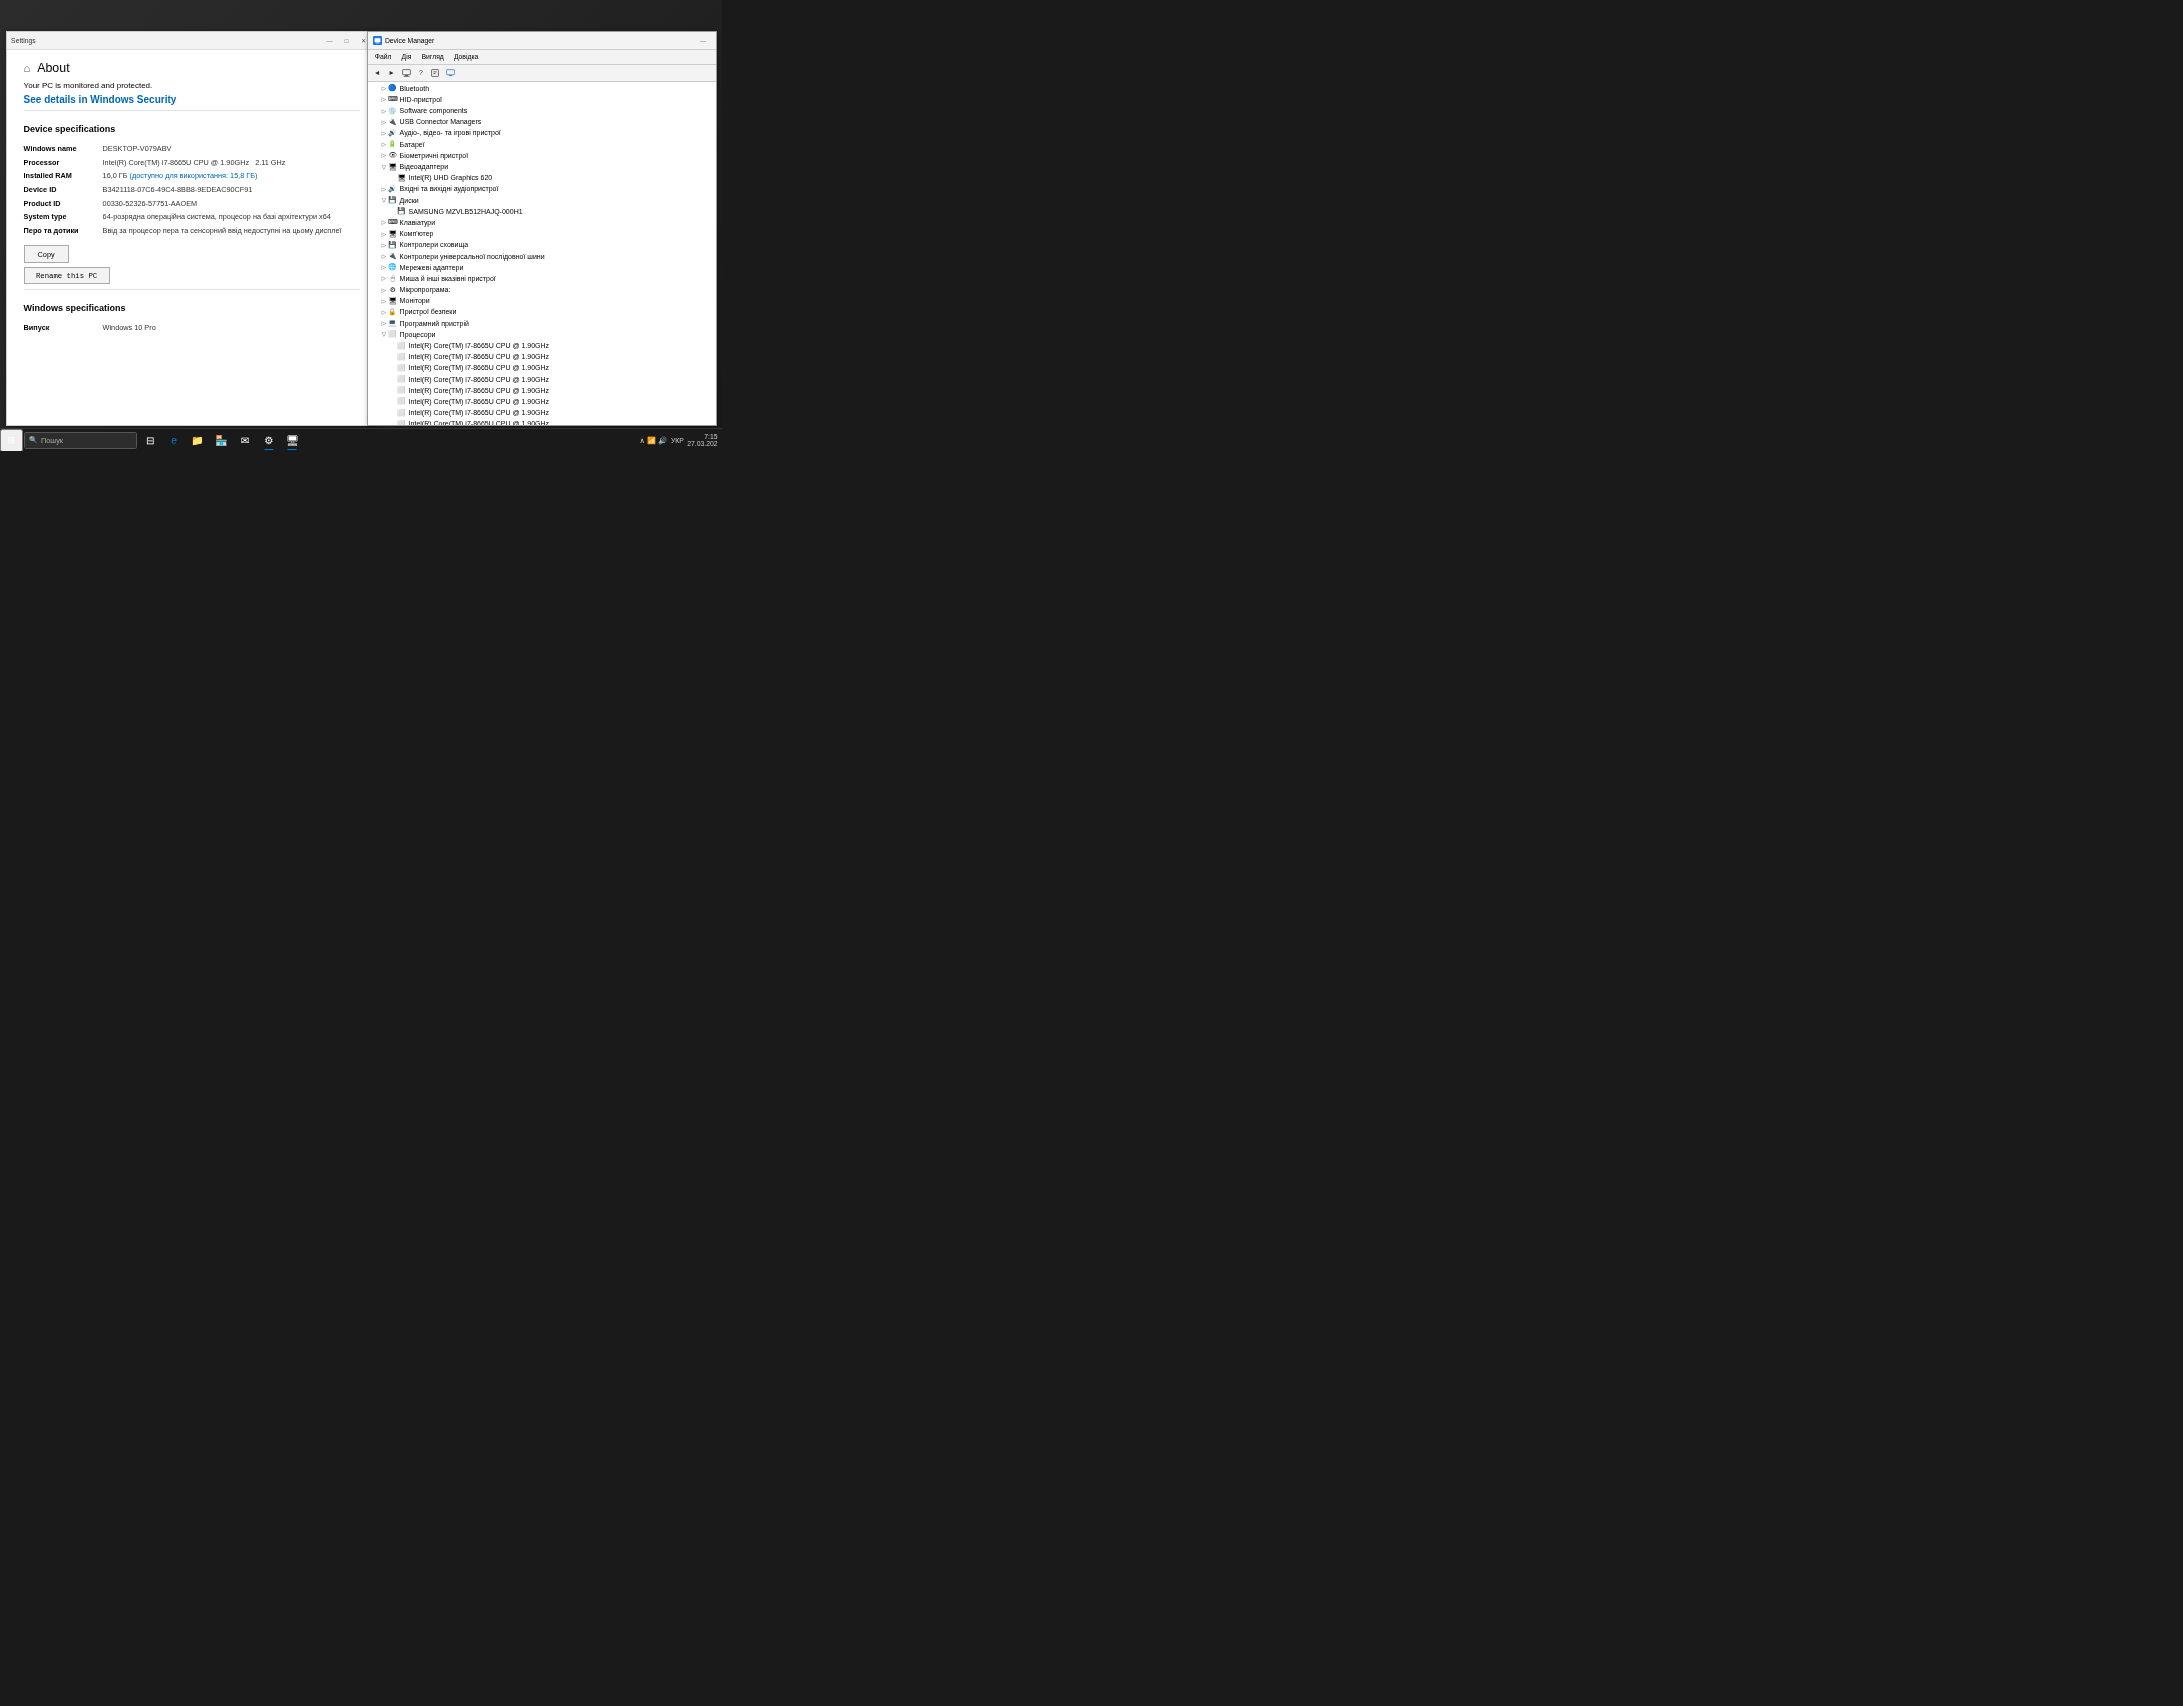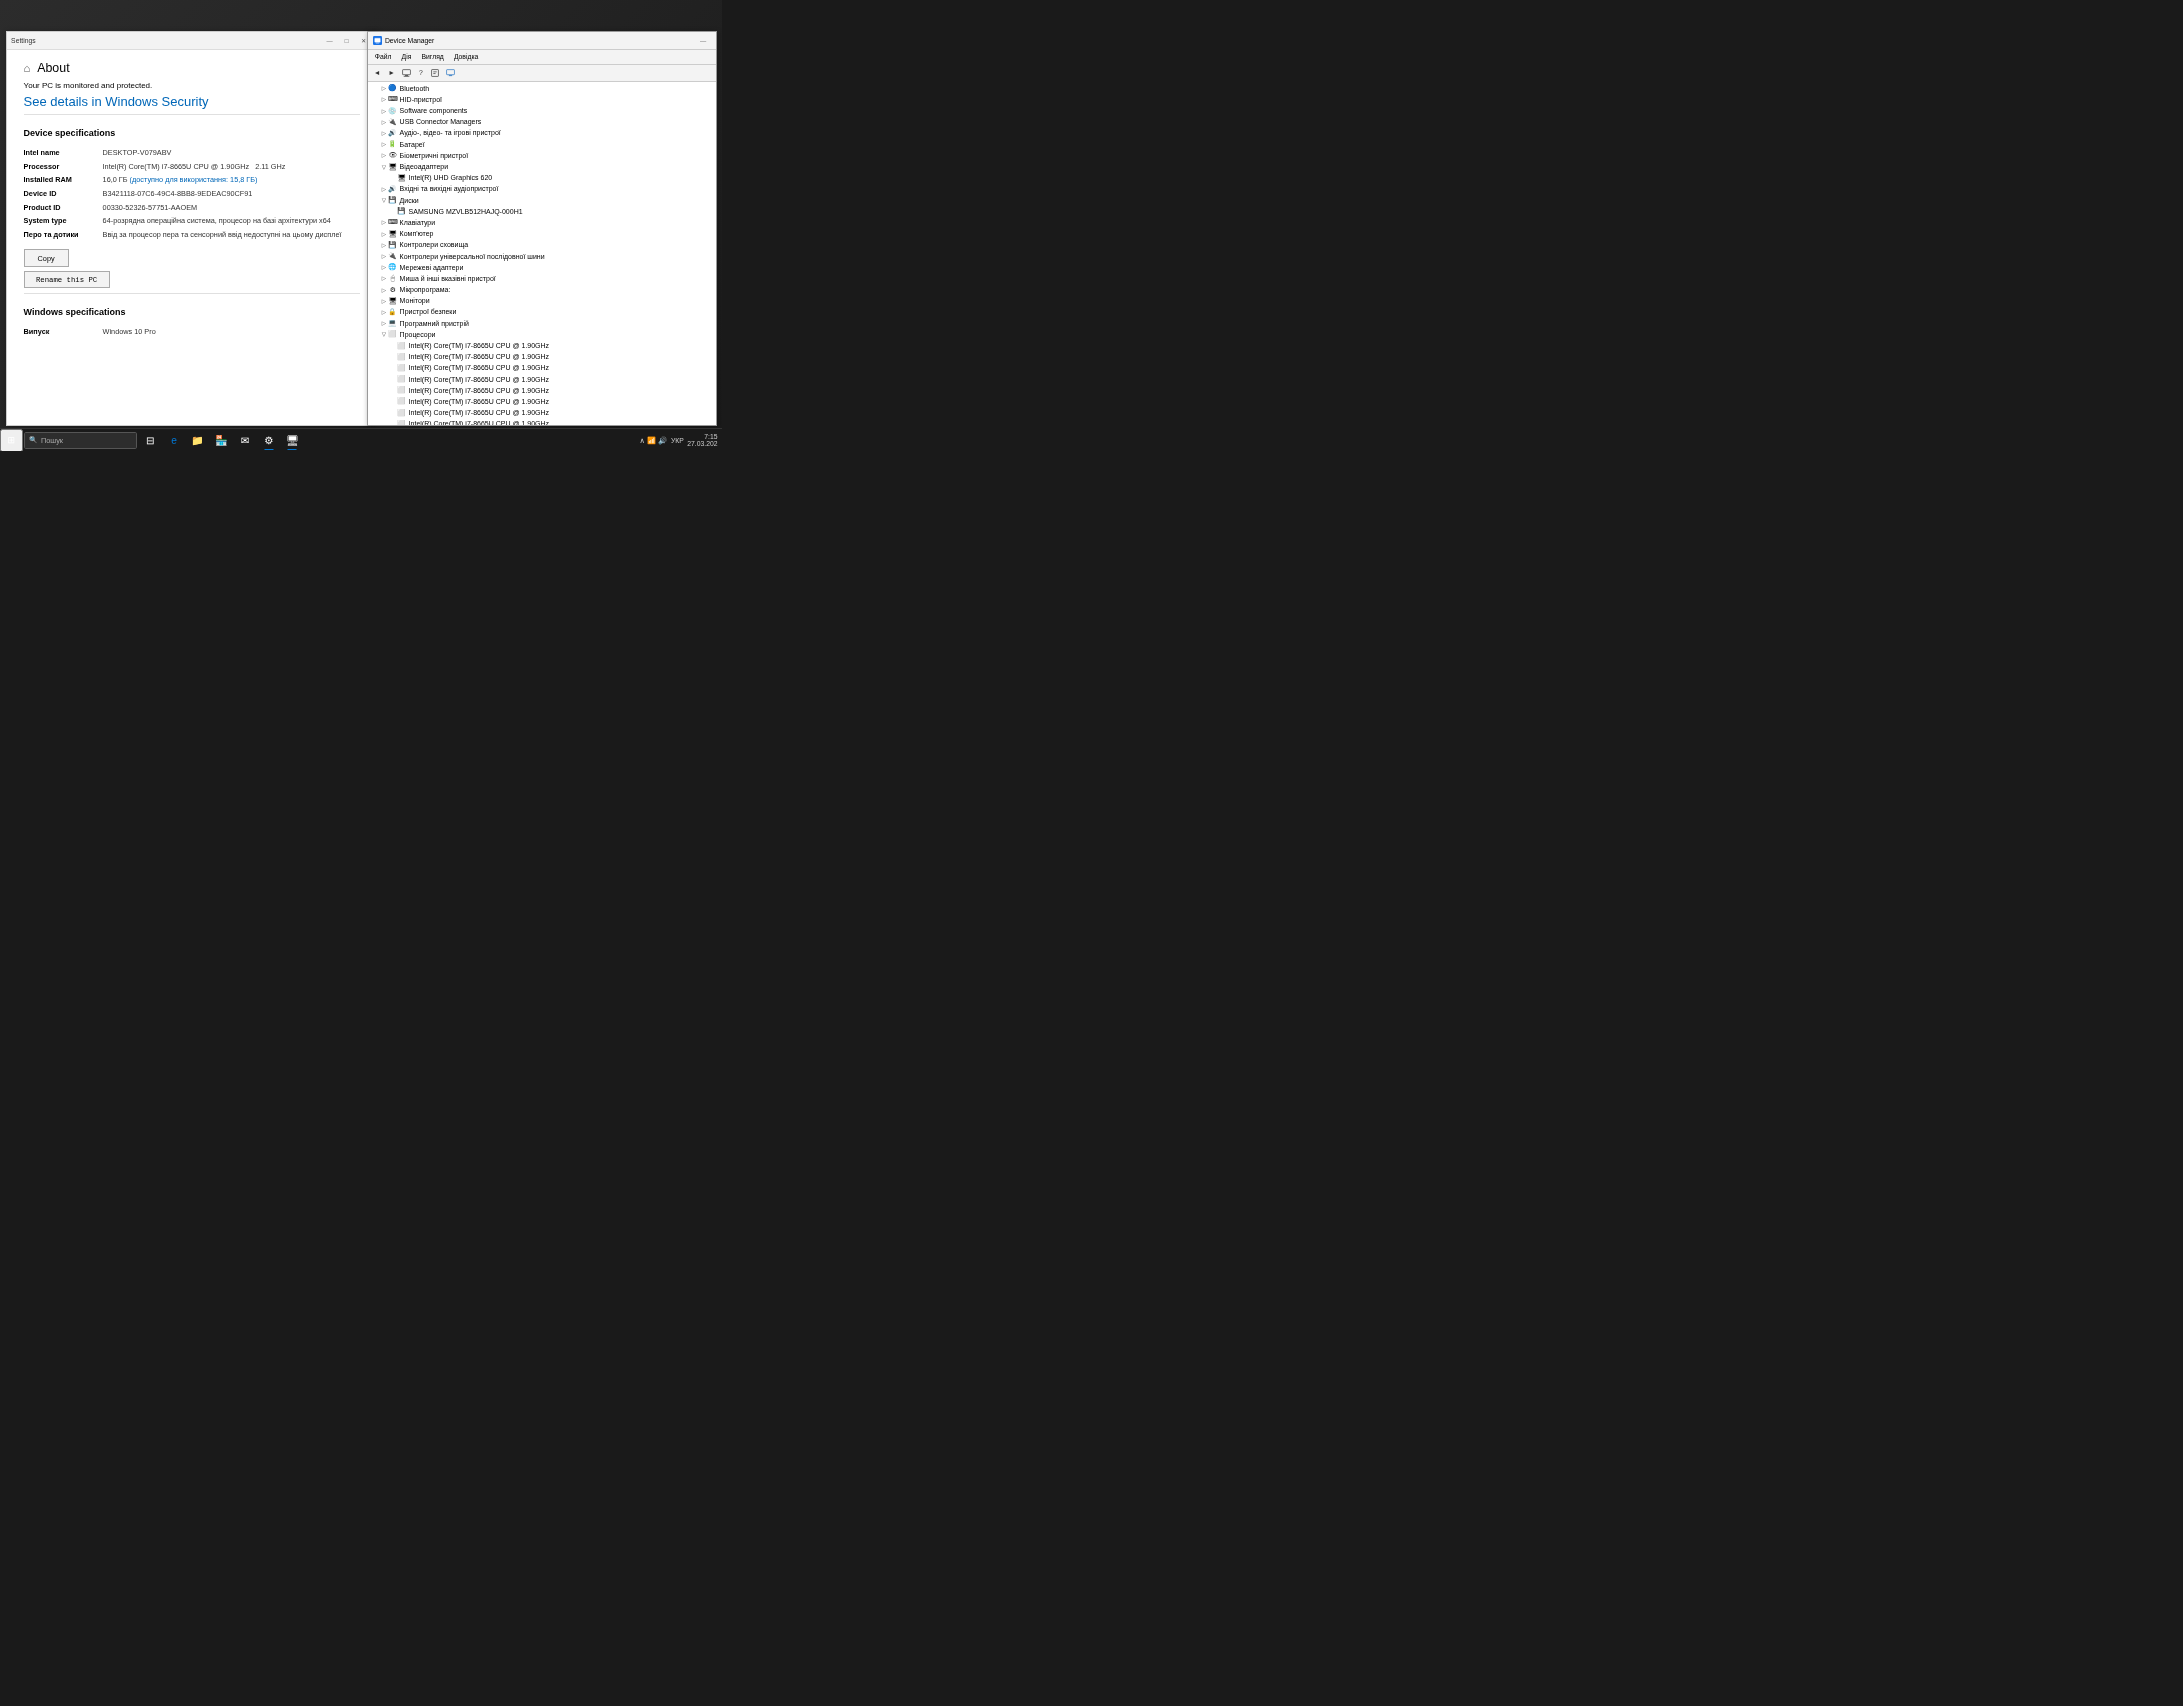--- a/index.html
+++ b/index.html
@@ -114,22 +114,23 @@
     .protection-text {
       font-size: 8px;
       font-weight: 400;
       color: #000;
       margin-bottom: 4.5px;
     }
 
     .security-link {
       color: #0067b8;
       text-decoration: none;
-      font-size: 13px;
+      font-size: 10px;
       cursor: pointer;
+      font-weight: bold;
     }
 
     .section-title {
       font-size: 9px;
       font-weight: 600;
       color: #000;
       margin-top: 13.5px;
       margin-bottom: 8px;
     }
 
@@ -442,21 +443,21 @@
       <p class="protection-text">Your PC is monitored and protected.</p>
       <a class="security-link">See details in Windows Security</a>
 
       <div class="divider-line"></div>
 
       <h2 class="section-title">Device specifications</h2>
 
       <table class="spec-table">
         <tbody>
             <tr>
-          <td>Intel name</td>
+          <td>Windows name</td>
           <td>DESKTOP-V079ABV</td>
         </tr>
         <tr>
           <td>Processor</td>
           <td>Intel(R) Core(TM) i7-8665U CPU @ 1.90GHz &nbsp; 2.11 GHz</td>
         </tr>
         <tr>
           <td>Installed RAM</td>
           <td>16,0 ГБ <span class="ram-available">(доступно для використання: 15,8 ГБ)</span></td>
         </tr>

